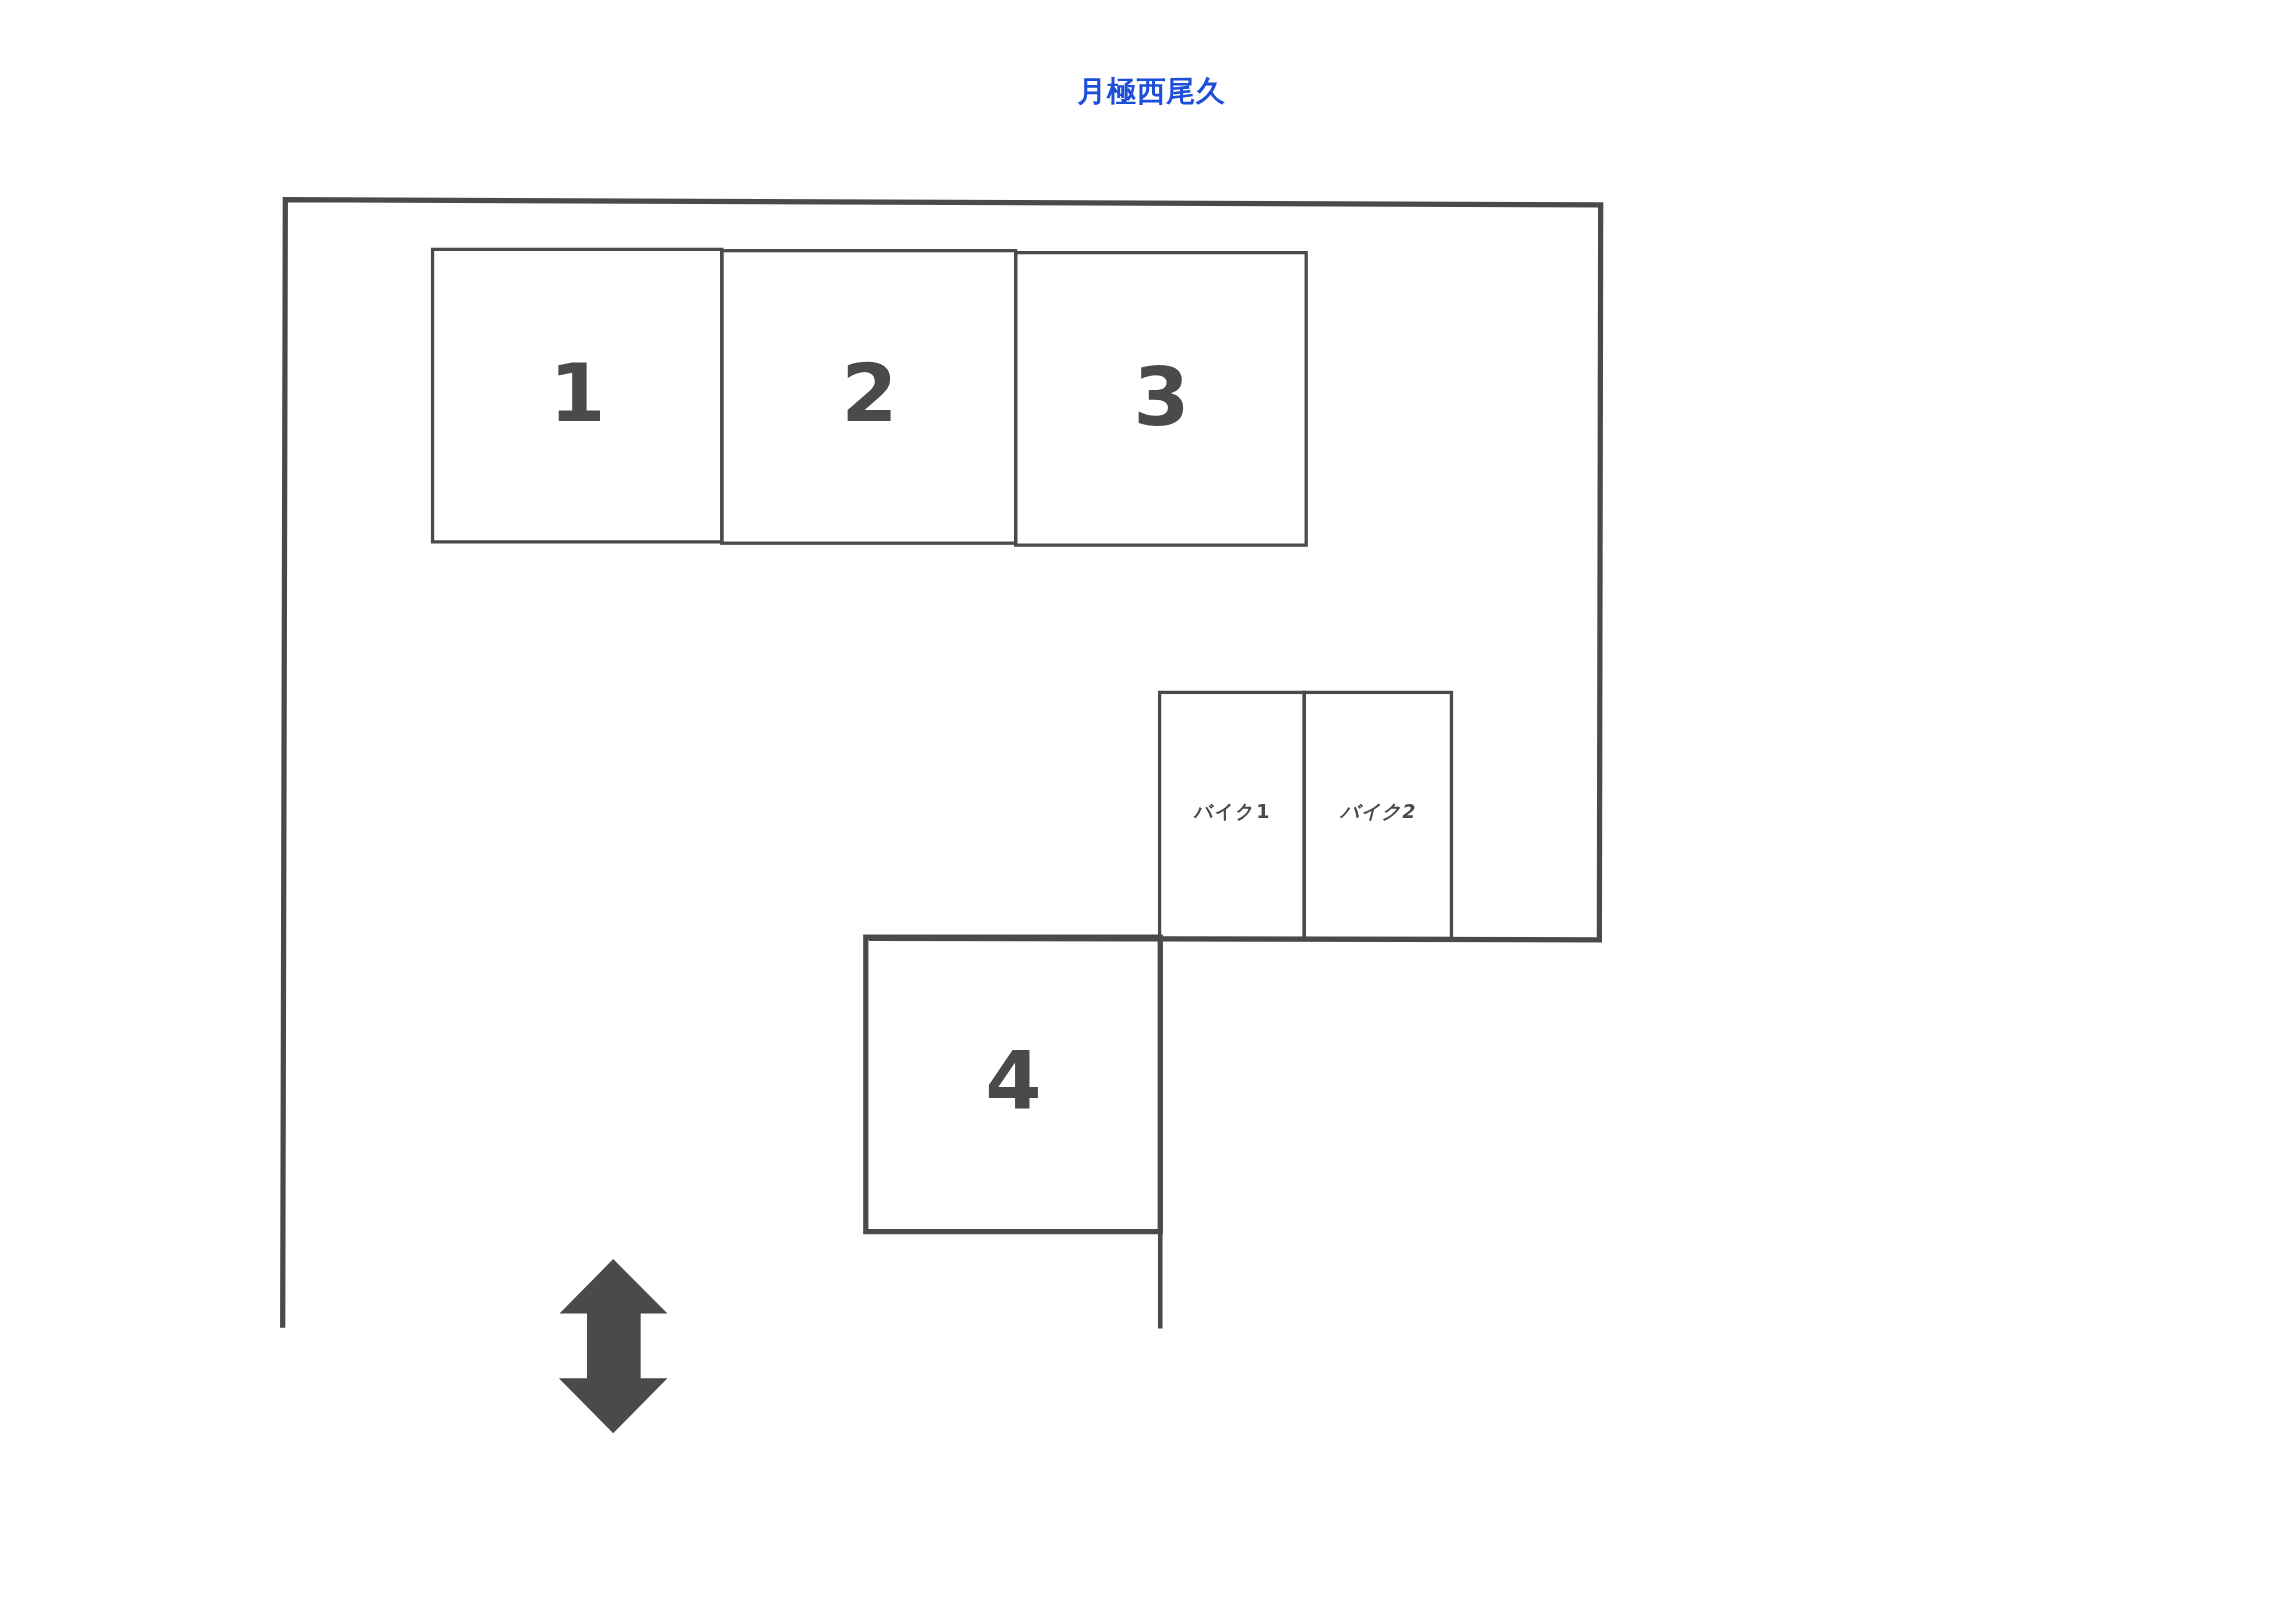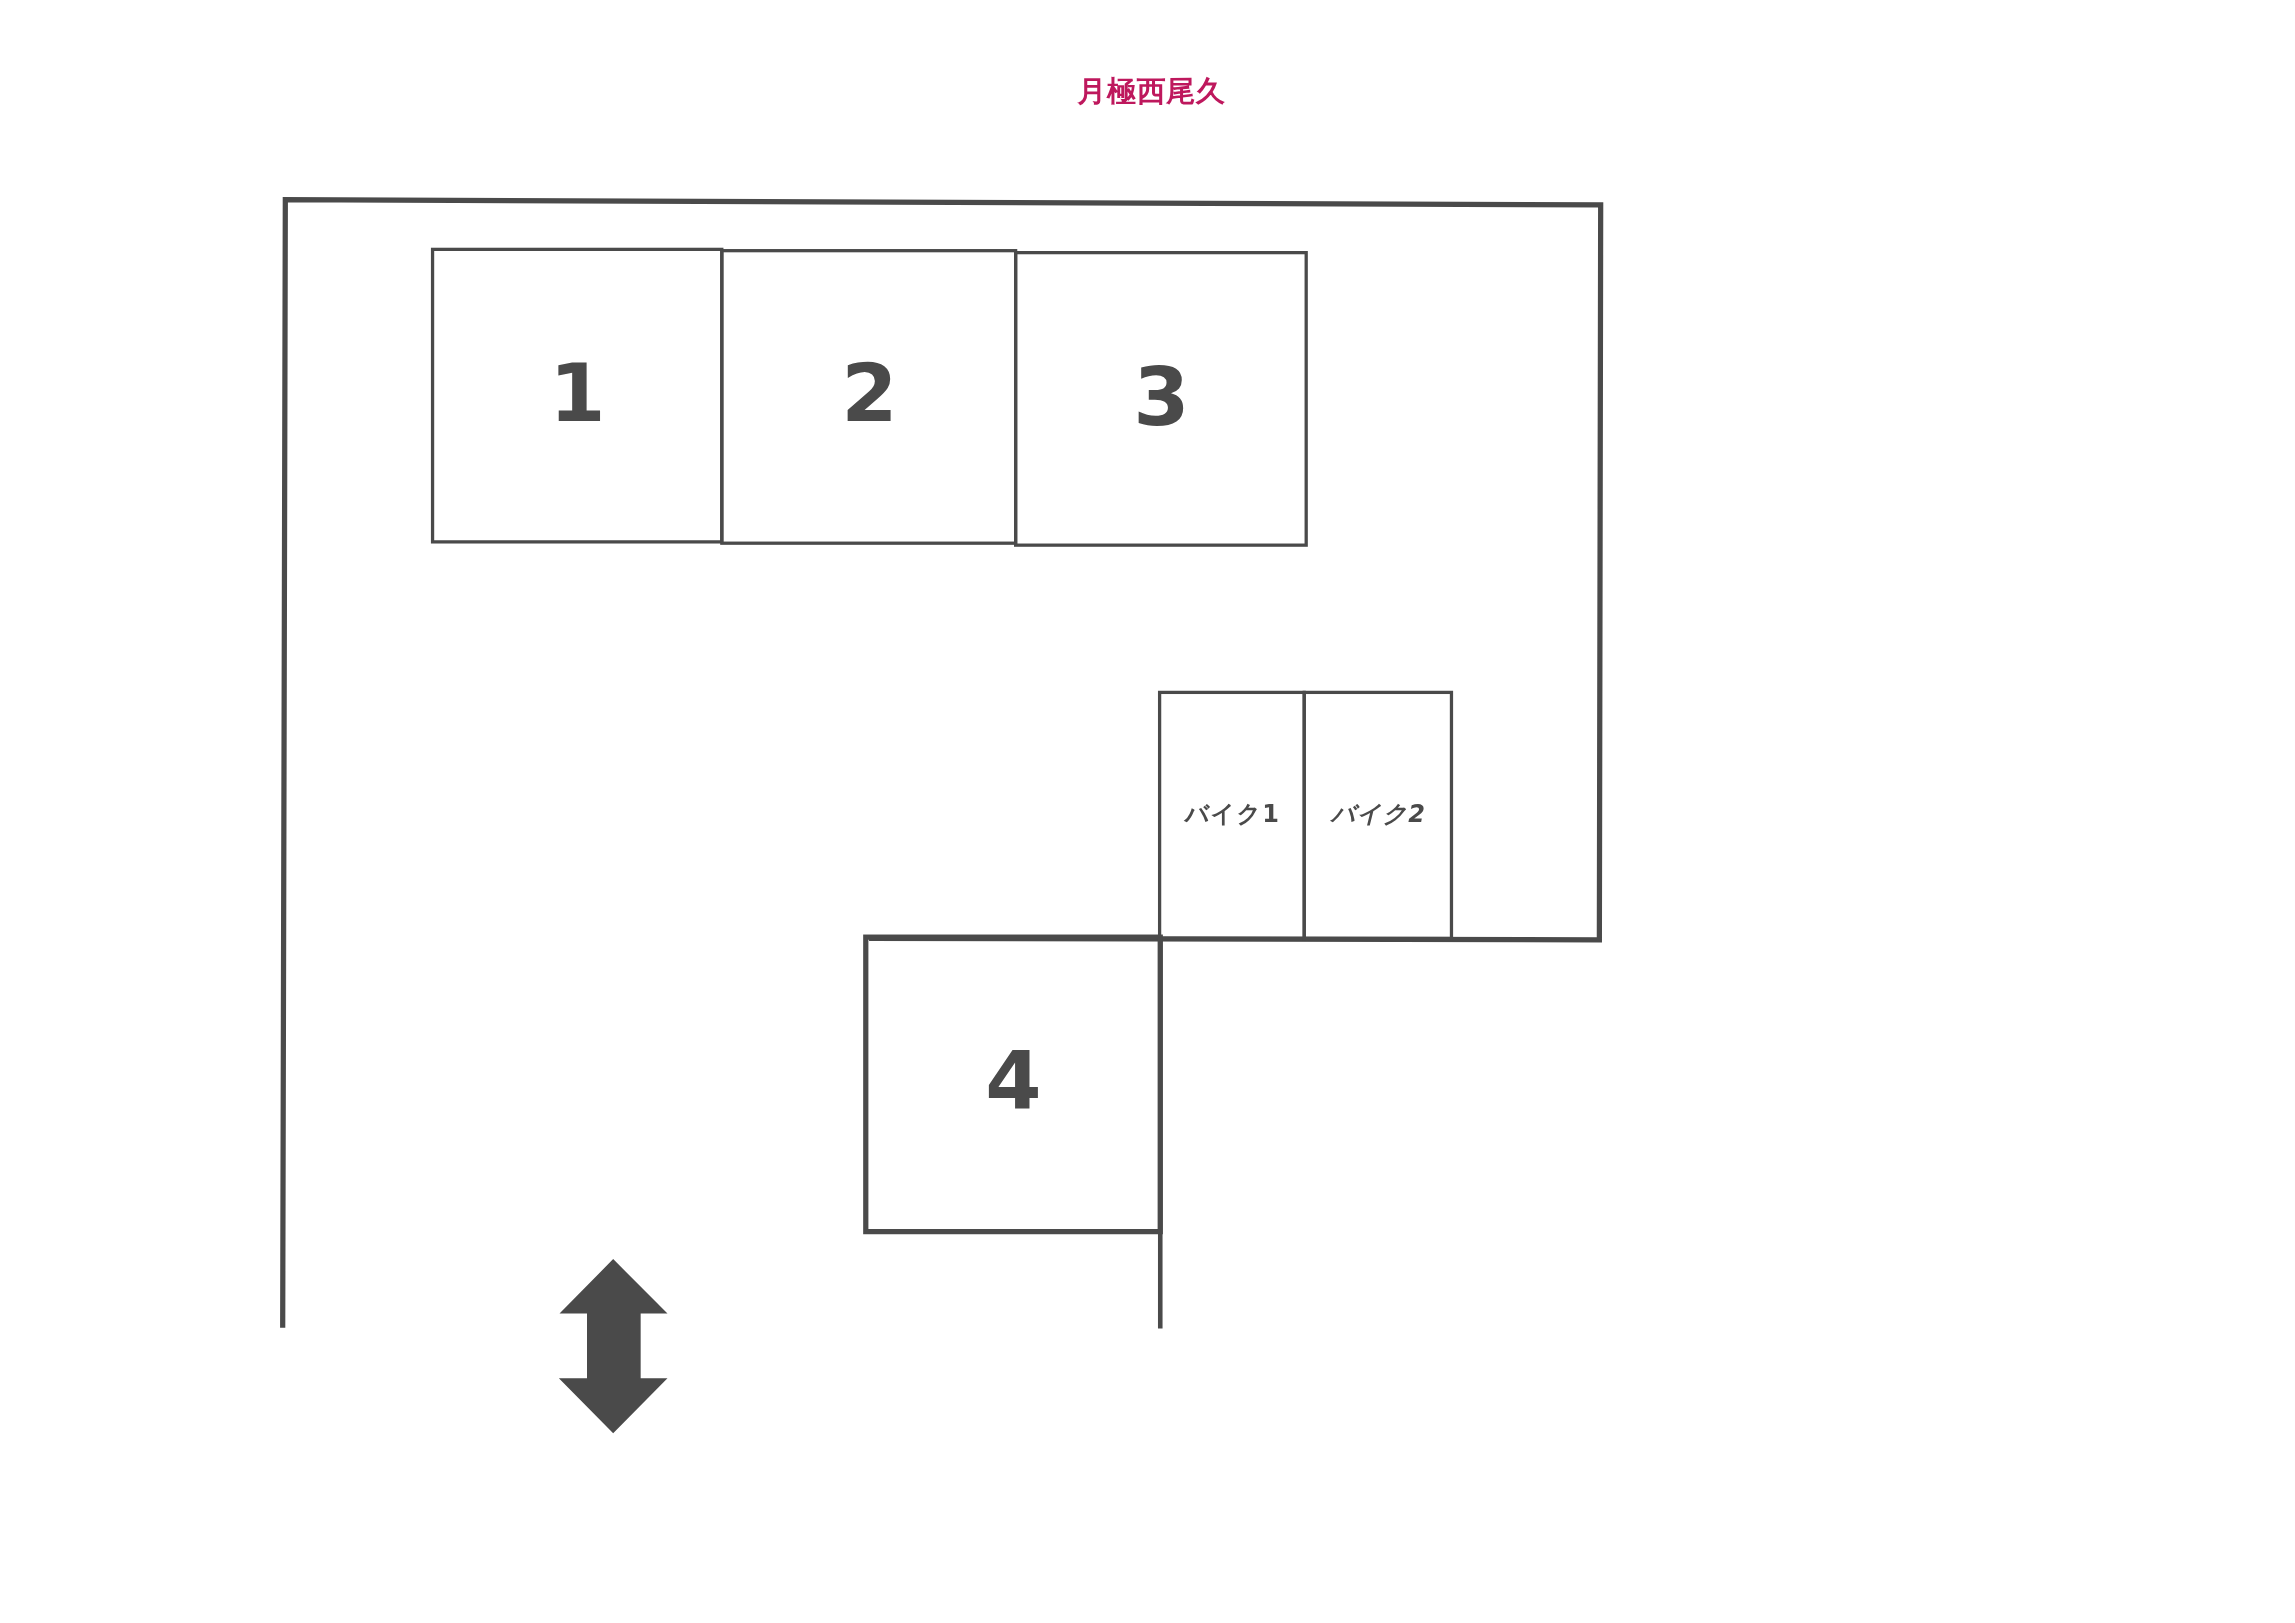--- a/index.html
+++ b/index.html
@@ -15,41 +15,41 @@
       font-family: "DejaVu Sans", "Liberation Sans", sans-serif;
     }
     .page-title {
       position: absolute;
       left: 1073px;
       top: 72px;
       width: 157px;
       text-align: center;
       font-size: 29px;
       font-weight: bold;
-      color: #be185d;
+      color: #1d4ed8;
       letter-spacing: 0.7px;
       line-height: 39px;
     }
     svg.plan {
       position: absolute;
       left: 0;
       top: 0;
     }
     .spot-label {
       position: absolute;
       font-weight: bold;
       color: #4a4a4a;
       text-align: center;
       line-height: 1;
     }
     .spot-num {
       font-size: 81px;
     }
     .bike-label {
-      font-size: 24px;
+      font-size: 19px;
       letter-spacing: 1.3px;
     }
   </style>
 </head>
 <body>
 
 <div class="page-title">月極西尾久</div>
 
 <svg class="plan" width="2295" height="1623" viewBox="0 0 3507 2480" xmlns="http://www.w3.org/2000/svg">
 

